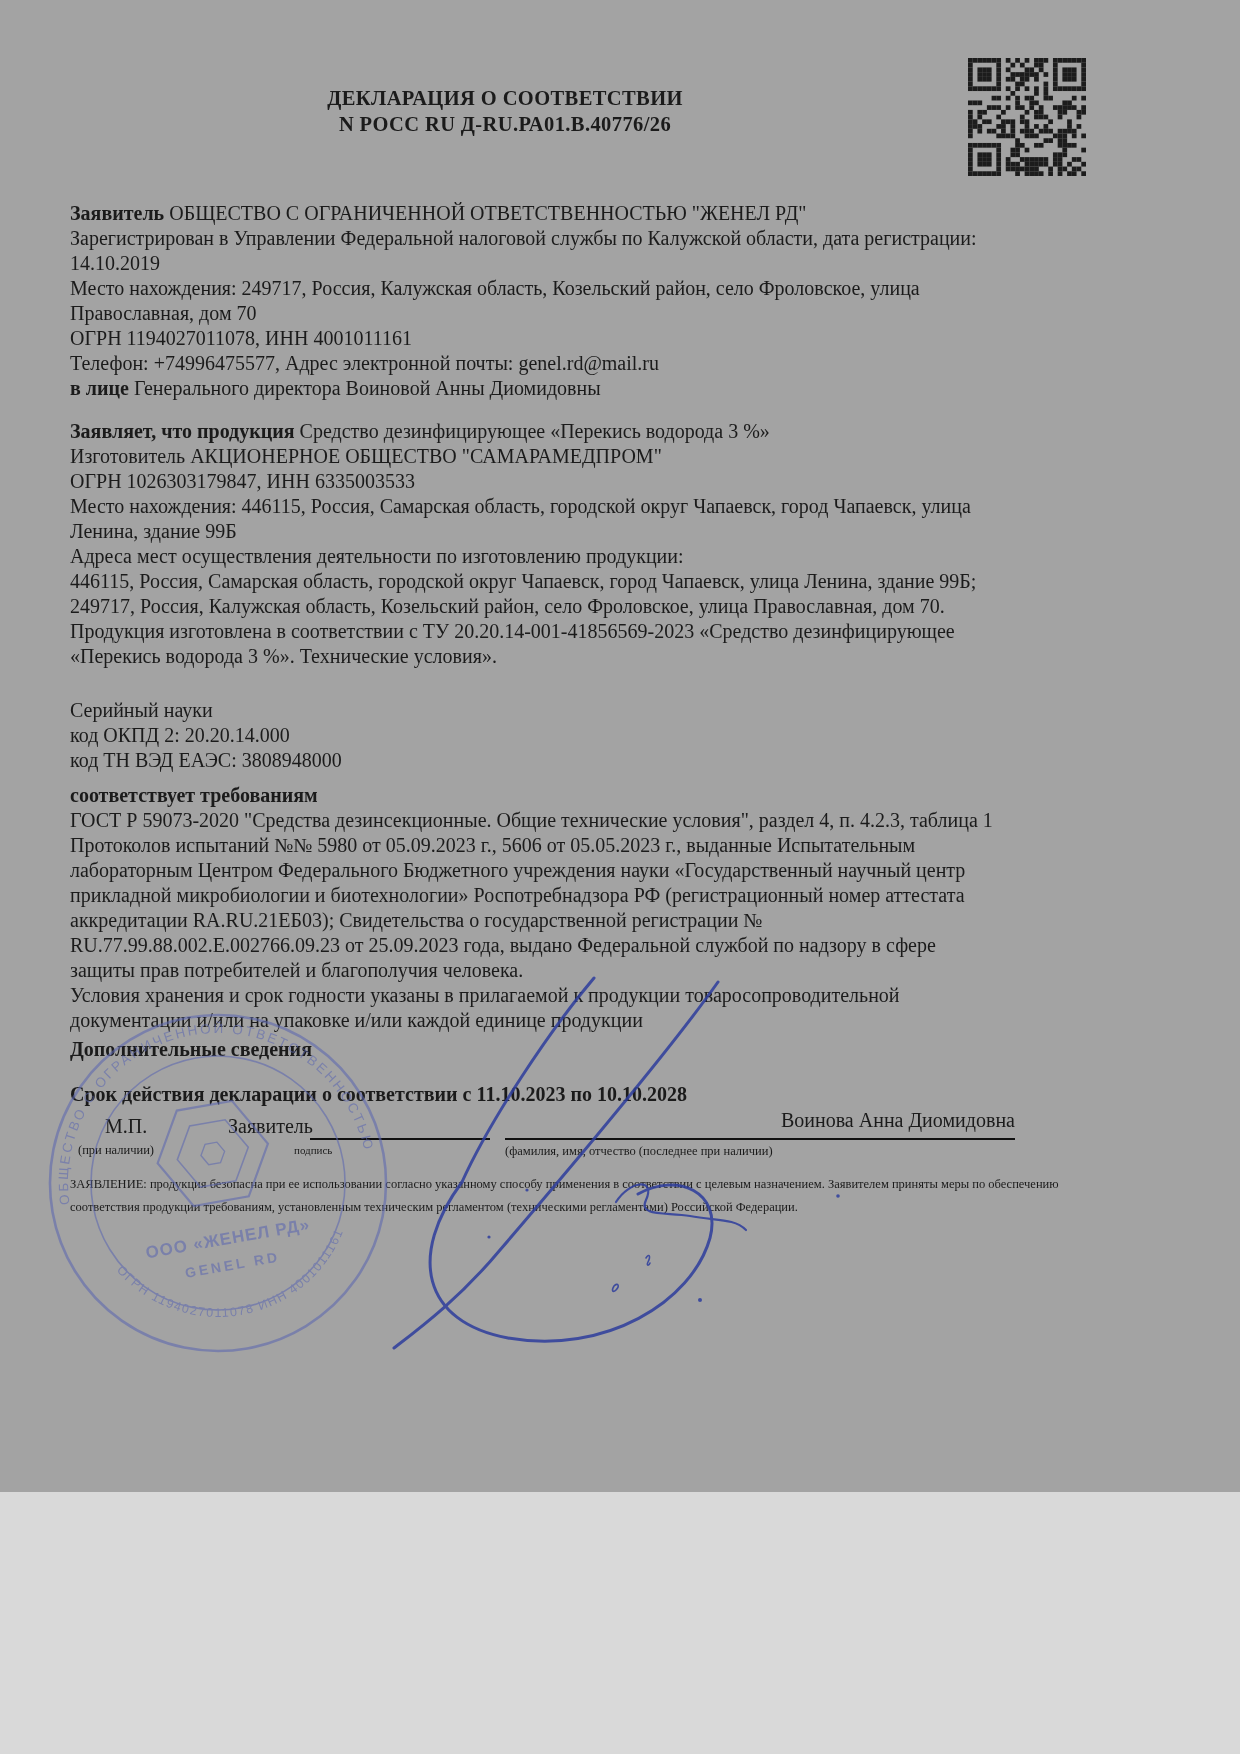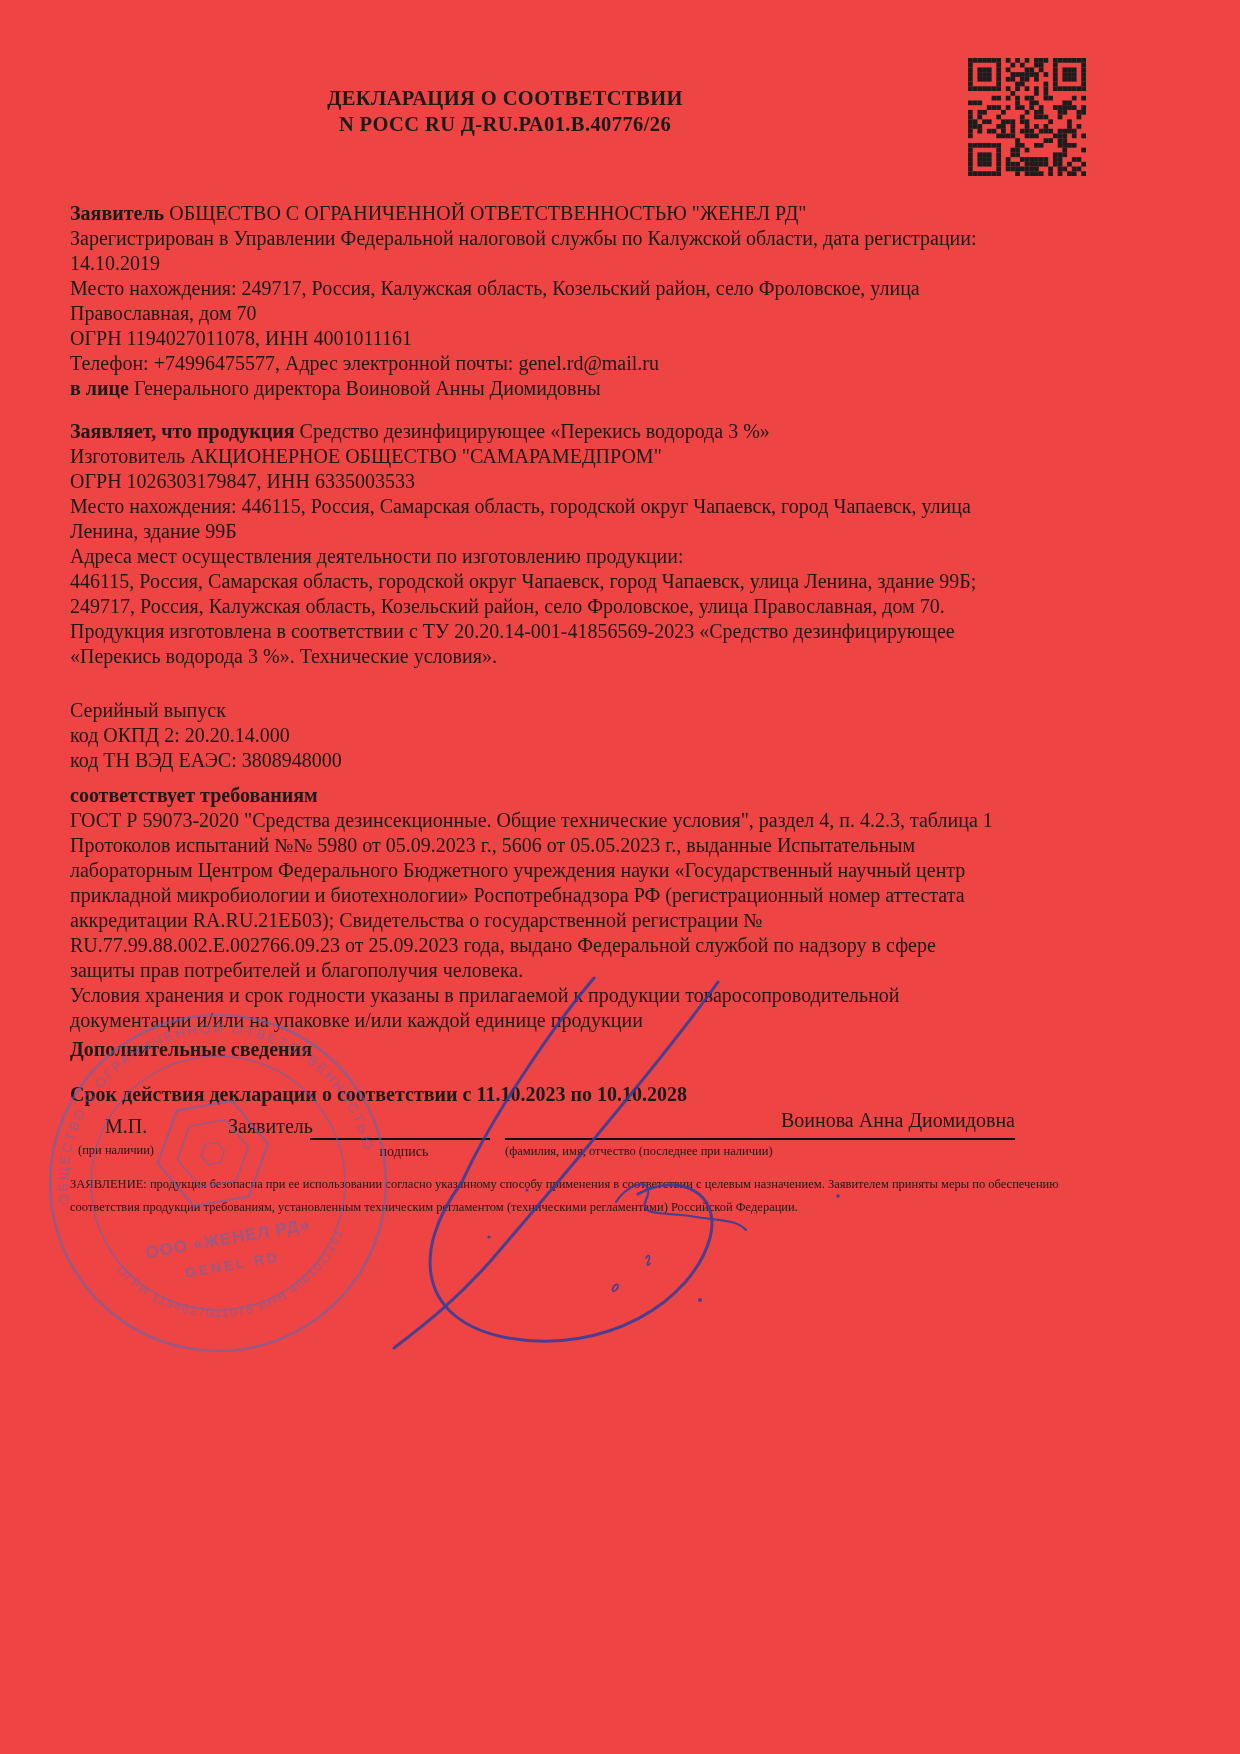--- a/index.html
+++ b/index.html
@@ -1,36 +1,36 @@
 <!DOCTYPE html>
 <html lang="ru" style="--ink: #1b1b1b; --stamp-blue: #5d68b0; --signature-blue: #2e3e9d;"><head>
 <meta charset="utf-8">
 <style>
   *{margin:0;padding:0;box-sizing:border-box}
   html,body{background:#d9d9d9}
   .page{
-    position:relative;width:1240px;height:1754px;margin:0 auto;
-    background:#ef4444;color:var(--ink,#1b1b1b);
+    position:relative;width:1240px;height:1492px;margin:0 auto;
+    background:#a3a3a3;color:var(--ink,#1b1b1b);
     font-family:"Liberation Serif","DejaVu Serif",serif;
     overflow:hidden;
   }
   .content{position:absolute;left:70px;top:0;width:1100px}
   .title{margin-top:86px;width:870px;text-align:center;font-weight:bold;font-size:20.5px;line-height:25.5px;letter-spacing:.4px}
   p.l{font-size:20px;line-height:25px;white-space:pre-line}
   p.l b{font-weight:bold}
   .g46{margin-top:64px}.g18{margin-top:18px}.g29{margin-top:29px}.g10{margin-top:10px}
   .g8{margin-top:8px}.g4{margin-top:4px}.g20{margin-top:20px}
   .qr{position:absolute;left:968px;top:58px;width:118px;height:118px}
   .qr svg{width:100%;height:100%}
   .sign-row{position:relative;height:58px;margin-top:6px;width:1100px}
   .sign-row .mp{position:absolute;left:35px;top:2px;font-size:20px}
   .sign-row .mp-note{position:absolute;left:8px;top:30px;font-size:12.5px;white-space:nowrap}
   .sign-row .app-label{position:absolute;left:158px;top:2px;font-size:20px}
   .sign-row .line1{position:absolute;left:240px;top:0;width:180px;height:27px;border-bottom:2.5px solid #111}
-  .sign-row .sign-caption{position:absolute;left:244px;top:31px;width:180px;text-align:center;font-size:14px}
+  .sign-row .sign-caption{position:absolute;left:224px;top:31px;width:180px;text-align:left;font-size:11px}
   .sign-row .name{position:absolute;left:435px;top:-4px;width:510px;text-align:right;font-size:20px}
   .sign-row .line2{position:absolute;left:435px;top:0;width:510px;height:27px;border-bottom:2.5px solid #111}
   .sign-row .name-caption{position:absolute;left:435px;top:31px;width:510px;font-size:12.5px}
   .statement{margin-top:2px;width:1105px;font-size:12.5px;line-height:22.5px;white-space:pre-line}
   .stamp{position:absolute;left:40px;top:1005px;width:356px;height:356px;opacity:.58;pointer-events:none}
   .stamp svg{width:100%;height:100%}
   .sig-ink{position:absolute;left:380px;top:970px;width:500px;height:420px;pointer-events:none}
   .sig-ink svg{width:100%;height:100%}
 </style>
 </head>
@@ -368,21 +368,21 @@
     <p class="l">Изготовитель АКЦИОНЕРНОЕ ОБЩЕСТВО "САМАРАМЕДПРОМ"</p>
     <p class="l">ОГРН 1026303179847, ИНН 6335003533</p>
     <p class="l">Место нахождения: 446115, Россия, Самарская область, городской округ Чапаевск, город Чапаевск, улица
 Ленина, здание 99Б</p>
     <p class="l">Адреса мест осуществления деятельности по изготовлению продукции:</p>
     <p class="l">446115, Россия, Самарская область, городской округ Чапаевск, город Чапаевск, улица Ленина, здание 99Б;</p>
     <p class="l">249717, Россия, Калужская область, Козельский район, село Фроловское, улица Православная, дом 70.</p>
     <p class="l">Продукция изготовлена в соответствии с ТУ 20.20.14-001-41856569-2023 «Средство дезинфицирующее
 «Перекись водорода 3 %». Технические условия».</p>
 
-    <p class="l g29">Серийный выпуск</p>
+    <p class="l g29">Серийный науки</p>
     <p class="l">код ОКПД 2: 20.20.14.000</p>
     <p class="l">код ТН ВЭД ЕАЭС: 3808948000</p>
 
     <p class="l g10"><b>соответствует требованиям</b></p>
     <p class="l">ГОСТ Р 59073-2020 "Средства дезинсекционные. Общие технические условия", раздел 4, п. 4.2.3, таблица 1</p>
 
     <p class="l">Протоколов испытаний №№ 5980 от 05.09.2023 г., 5606 от 05.05.2023 г., выданные Испытательным
 лабораторным Центром Федерального Бюджетного учреждения науки «Государственный научный центр
 прикладной микробиологии и биотехнологии» Роспотребнадзора РФ (регистрационный номер аттестата
 аккредитации RA.RU.21ЕБ03); Свидетельства о государственной регистрации №

